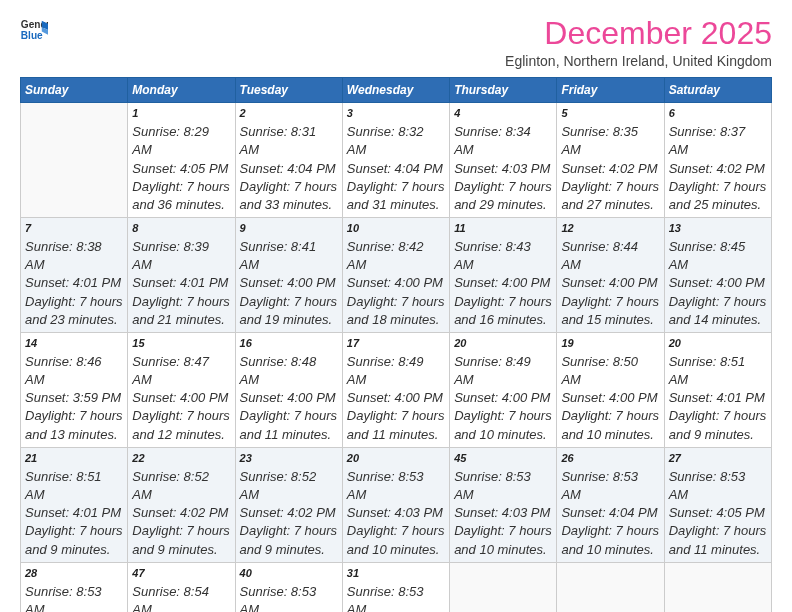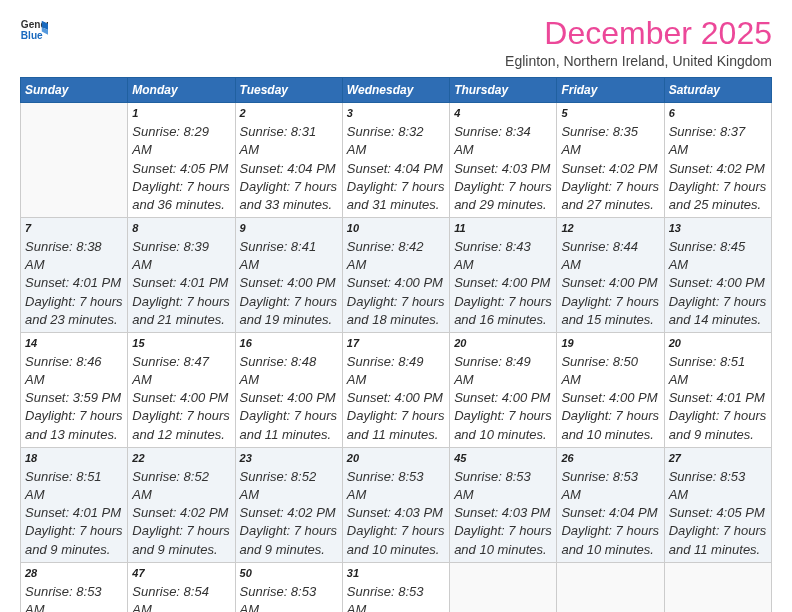--- a/index.html
+++ b/index.html
@@ -206,21 +206,21 @@
             <span class="day-num">19</span>
             <div class="day-detail">Sunrise: 8:50 AM<br>Sunset: 4:00 PM<br>Daylight: 7 hours and 10 minutes.</div>
           </td>
           <td>
             <span class="day-num">20</span>
             <div class="day-detail">Sunrise: 8:51 AM<br>Sunset: 4:01 PM<br>Daylight: 7 hours and 9 minutes.</div>
           </td>
         </tr>
         <tr class="row-shaded">
           <td>
-            <span class="day-num">18</span>
+            <span class="day-num">21</span>
             <div class="day-detail">Sunrise: 8:51 AM<br>Sunset: 4:01 PM<br>Daylight: 7 hours and 9 minutes.</div>
           </td>
           <td>
             <span class="day-num">22</span>
             <div class="day-detail">Sunrise: 8:52 AM<br>Sunset: 4:02 PM<br>Daylight: 7 hours and 9 minutes.</div>
           </td>
           <td>
             <span class="day-num">23</span>
             <div class="day-detail">Sunrise: 8:52 AM<br>Sunset: 4:02 PM<br>Daylight: 7 hours and 9 minutes.</div>
           </td>
@@ -244,21 +244,21 @@
         <tr>
           <td>
             <span class="day-num">28</span>
             <div class="day-detail">Sunrise: 8:53 AM<br>Sunset: 4:06 PM<br>Daylight: 7 hours and 12 minutes.</div>
           </td>
           <td>
             <span class="day-num">47</span>
             <div class="day-detail">Sunrise: 8:54 AM<br>Sunset: 4:07 PM<br>Daylight: 7 hours and 13 minutes.</div>
           </td>
           <td>
-            <span class="day-num">50</span>
+            <span class="day-num">40</span>
             <div class="day-detail">Sunrise: 8:53 AM<br>Sunset: 4:08 PM<br>Daylight: 7 hours and 14 minutes.</div>
           </td>
           <td>
             <span class="day-num">31</span>
             <div class="day-detail">Sunrise: 8:53 AM<br>Sunset: 4:09 PM<br>Daylight: 7 hours and 15 minutes.</div>
           </td>
           <td class="empty"></td>
           <td class="empty"></td>
           <td class="empty"></td>
         </tr>

